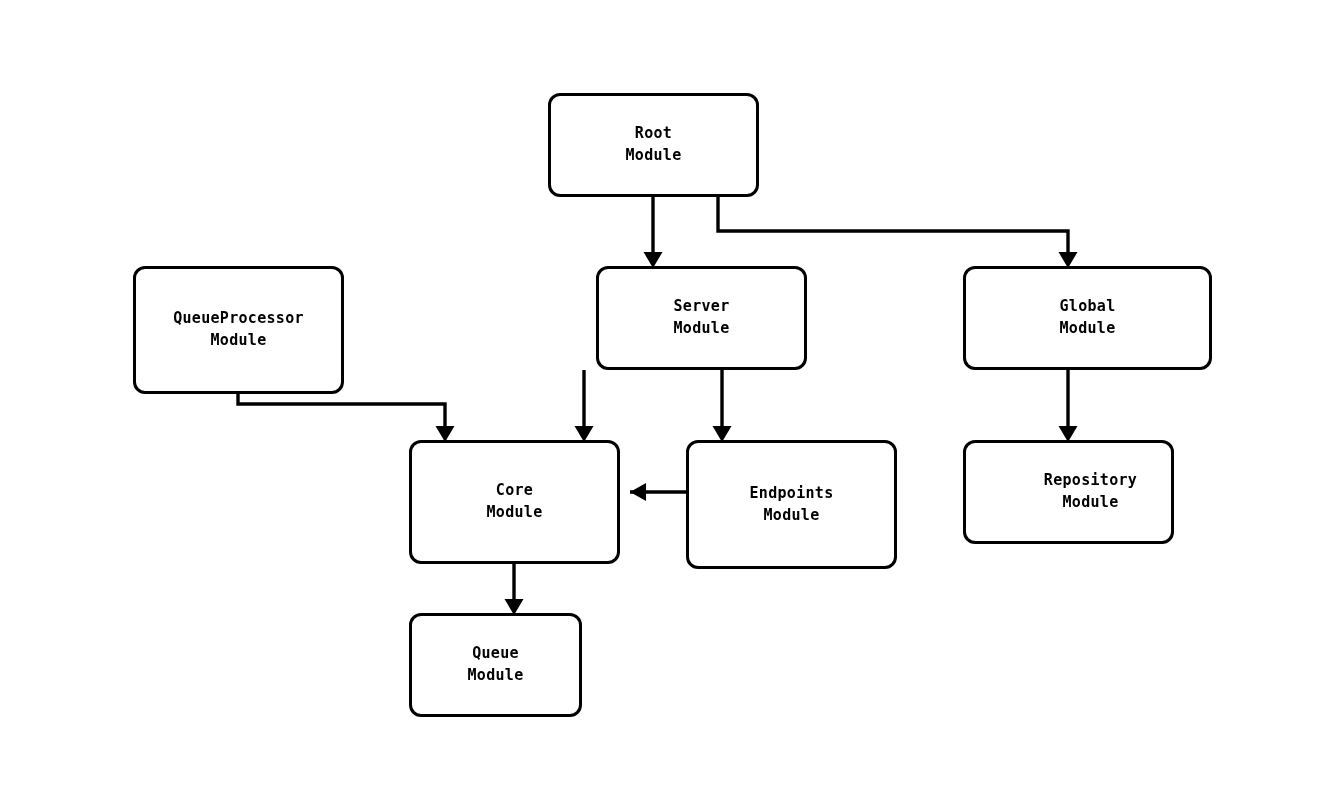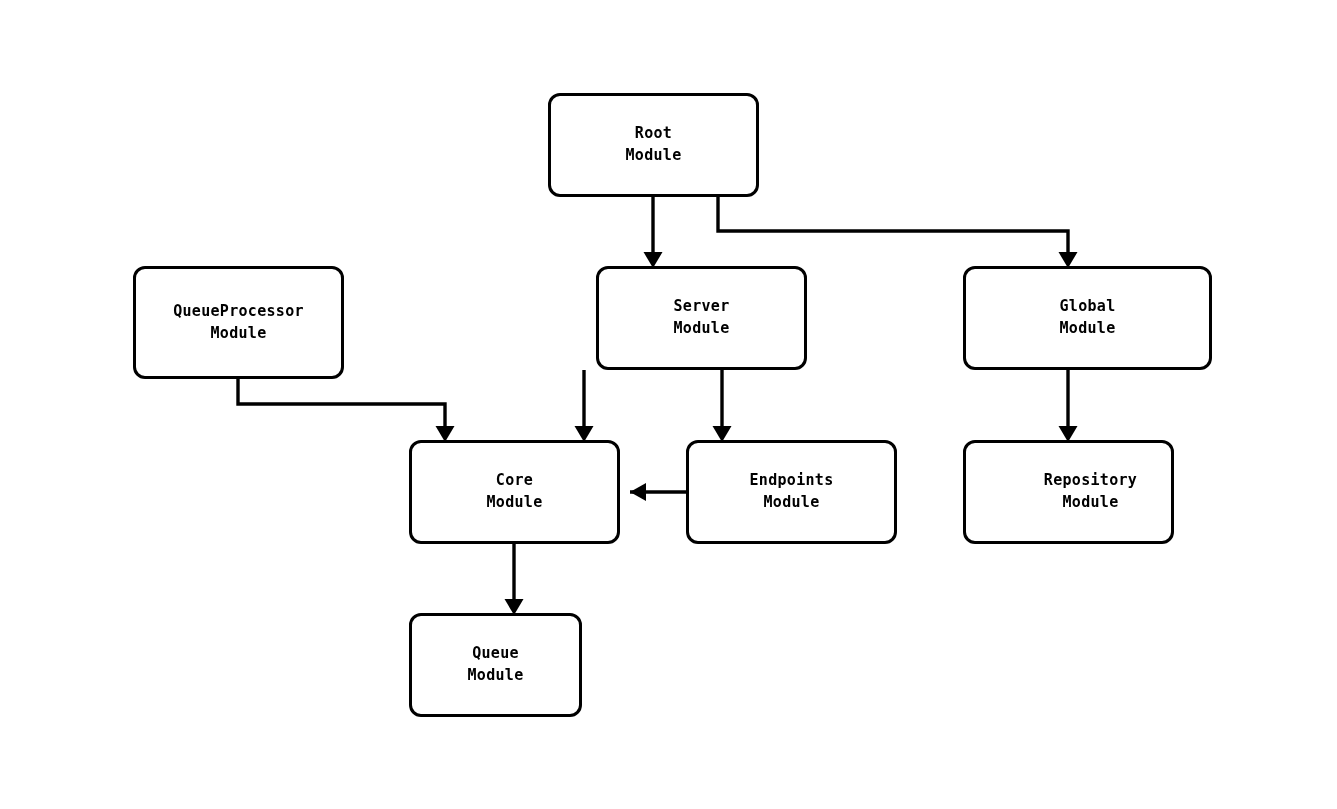--- a/index.html
+++ b/index.html
@@ -68,27 +68,27 @@
         <path d="M 630 492 L 646 483 L 646 501 z" fill="#000000" stroke="none"></path>
         <path d="M 1068 370 L 1068 430"></path>
         <path d="M 1068 442 L 1058.5 426 L 1077.5 426 z" fill="#000000" stroke="none"></path>
         <path d="M 514 544 L 514 603"></path>
         <path d="M 514 615 L 504.5 599 L 523.5 599 z" fill="#000000" stroke="none"></path>
       </g>
   </svg>
 
   <div class="node" style="left: 548px; top: 93px; width: 211px; height: 104px;">Root
 Module</div>
-  <div class="node" style="left: 133px; top: 266px; width: 211px; height: 113px;">QueueProcessor
+  <div class="node" style="left: 133px; top: 266px; width: 211px; height: 128px;">QueueProcessor
 Module</div>
   <div class="node" style="left: 548px; top: 266px; width: 211px; height: 104px; margin-left: 48px;">Server
 Module</div>
   <div class="node" style="left: 963px; top: 266px; width: 249px; height: 104px;">Global
 Module</div>
-  <div class="node" style="left: 409px; top: 440px; width: 211px; height: 104px;">Core
+  <div class="node" style="left: 409px; top: 440px; width: 211px; height: 124px;">Core
 Module</div>
-  <div class="node" style="left: 686px; top: 440px; width: 211px; height: 104px;">Endpoints
+  <div class="node" style="left: 686px; top: 440px; width: 211px; height: 129px;">Endpoints
 Module</div>
   <div class="node" style="left: 963px; top: 440px; width: 211px; height: 104px; padding-left: 44px;">Repository
 Module</div>
   <div class="node" style="left: 409px; top: 613px; width: 173px; height: 104px;">Queue
 Module</div>
 </div>
 
 </body></html>

